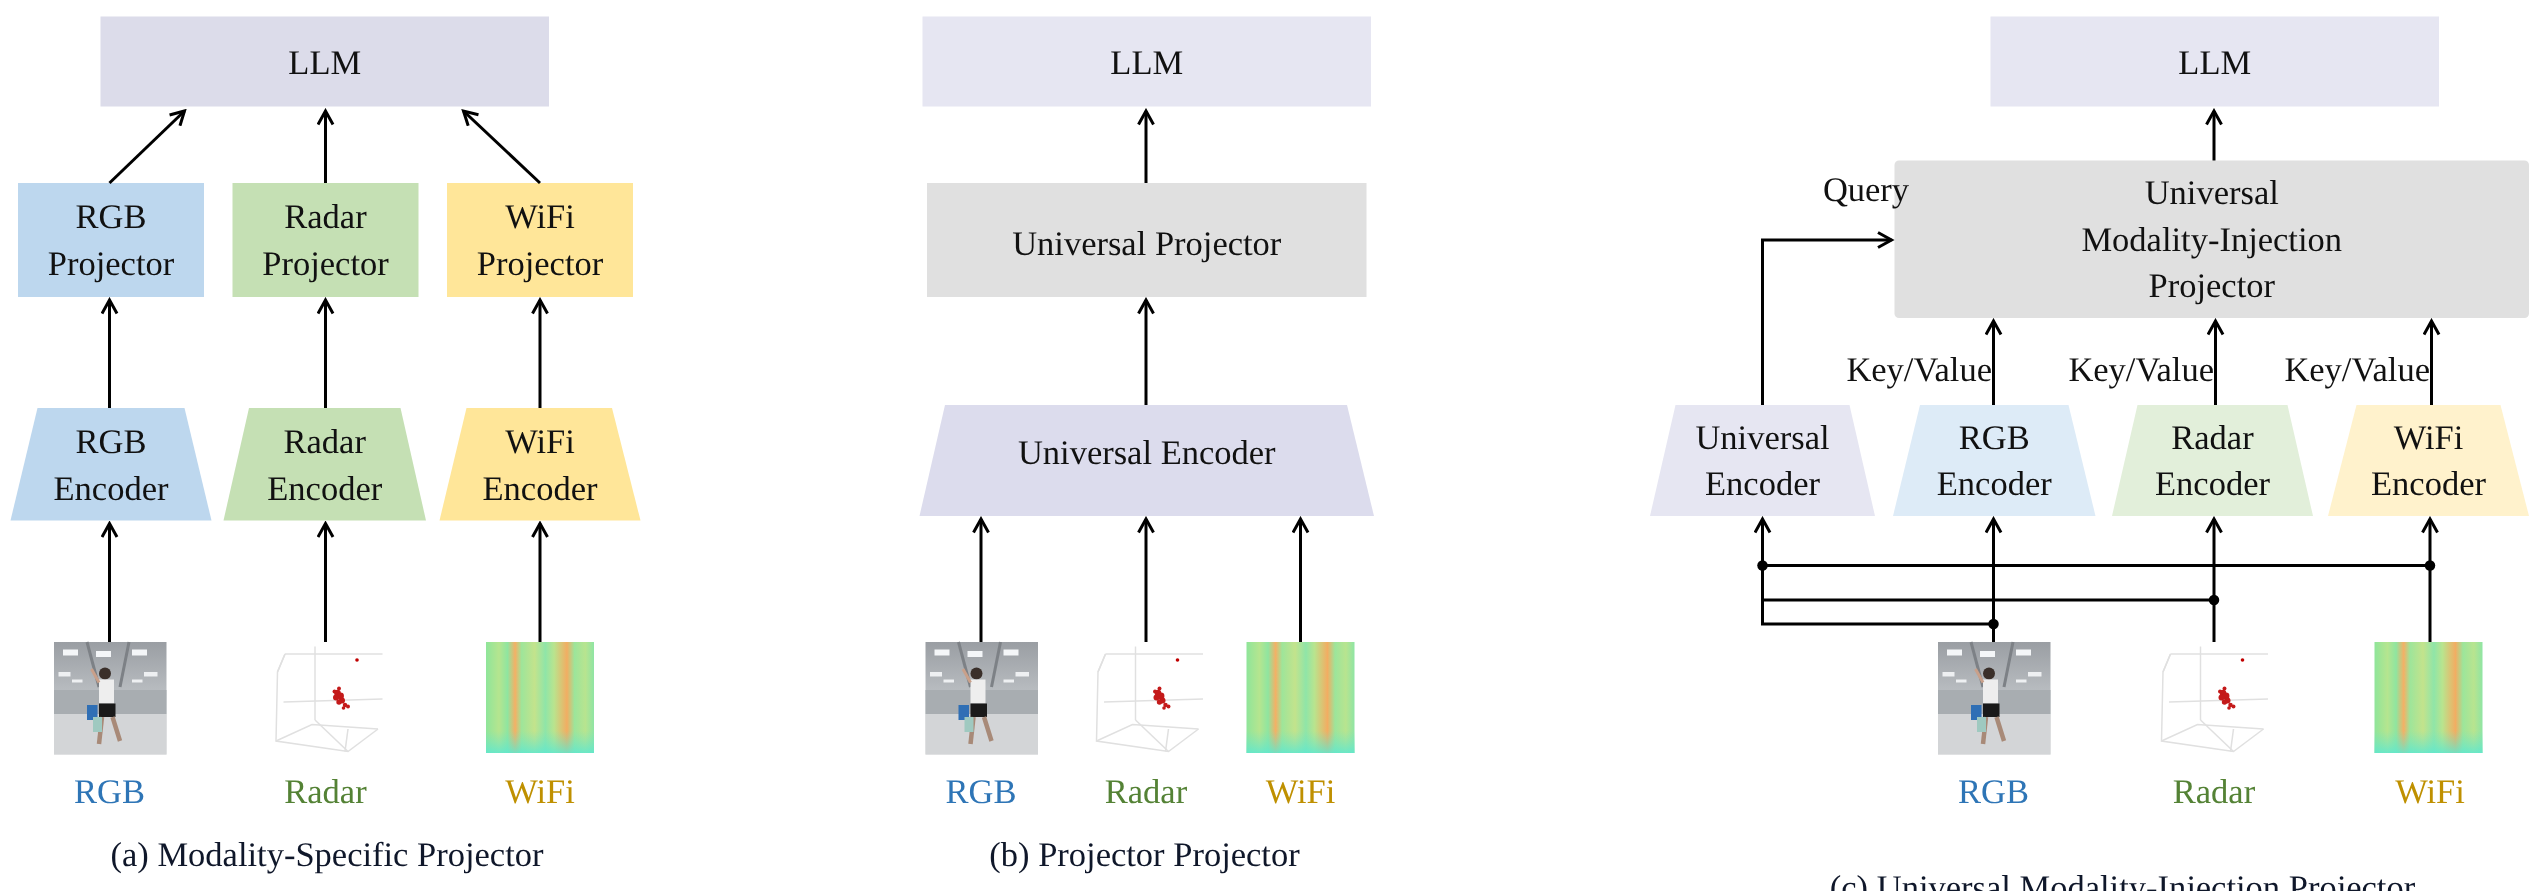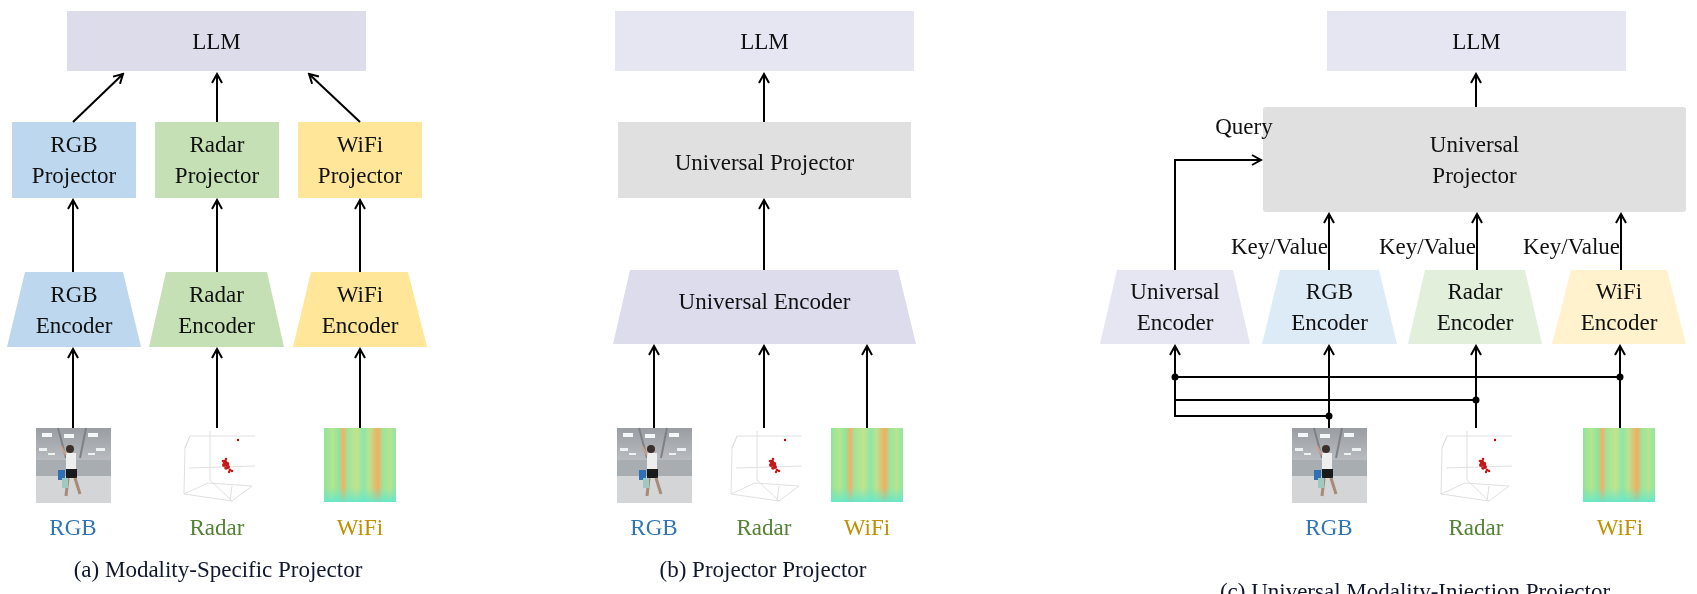--- a/index.html
+++ b/index.html
@@ -219,20 +219,21 @@
 <div class="lbl" style="left: 714px; top: 515px; width: 100px; color: rgb(84, 130, 53);">Radar</div>
 <div class="lbl" style="left: 817px; top: 515px; width: 100px; color: rgb(191, 144, 0);">WiFi</div>
 
 <div class="caption" style="left:563px;top:557px;width:400px;">(b) Projector Projector</div>
 
 <div class="box" style="left:1327px;top:11px;width:299px;height:60px;">
     <span>LLM</span>
   </div>
 <div class="box" style="left:1263px;top:107px;width:423px;height:105px;flex-direction:column;">
   <span>Universal</span>
+  <span>Modality-Injection</span>
   <span>Projector</span>
 </div>
 <div class="lbl" style="left:1204px;top:114px;width:80px;">Query</div>
 <div class="lbl" style="left:1212px;top:234px;width:116px;text-align:right;">Key/Value</div>
 <div class="lbl" style="left:1360px;top:234px;width:116px;text-align:right;">Key/Value</div>
 <div class="lbl" style="left:1504px;top:234px;width:116px;text-align:right;">Key/Value</div>
 
 <div class="box" style="left:1100px;top:270px;width:150px;height:74px;flex-direction:column;">
   <span>Universal</span>
   <span>Encoder</span>

